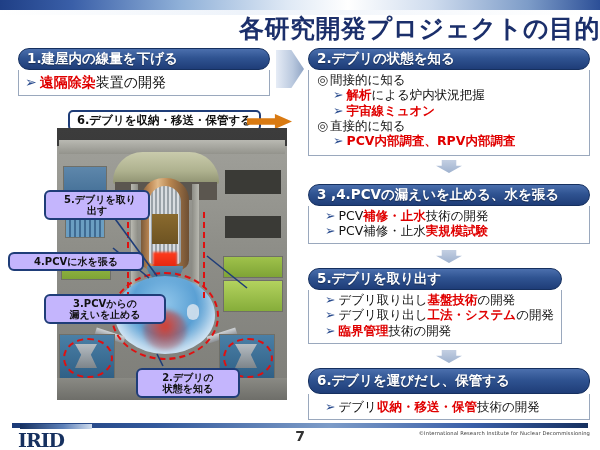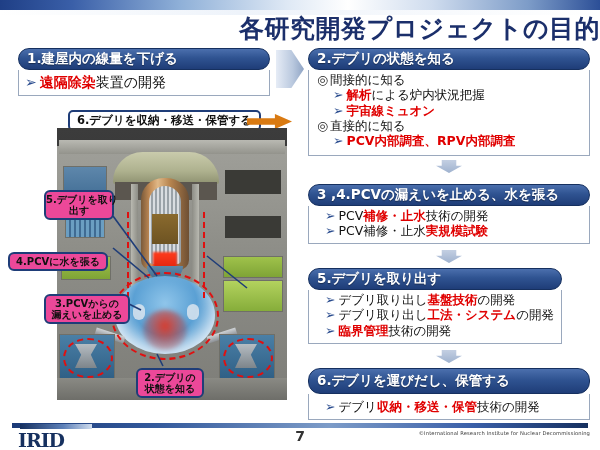--- a/index.html
+++ b/index.html
@@ -64,23 +64,23 @@
   .box6top{position:absolute;left:68px;top:110px;
     border:2px solid #1f3d78;border-radius:5px;background:#fff;
     font-size:11.5px;font-weight:bold;color:#111;padding:1px 7px;white-space:nowrap;}
 
   
   .diagram{position:absolute;left:57px;top:128px;width:230px;height:272px;
     overflow:hidden;background:#2b2b2b;}
   .dg{position:absolute;}
 
   
-  .callout{position:absolute;background:#ec4899;border:2px solid #1f3d78;
+  .callout{position:absolute;background:#c4b5fd;border:2px solid #1f3d78;
     border-radius:6px;font-size:10px;font-weight:bold;color:#111;
-    text-align:center;line-height:1.12;padding:2px 0;white-space:nowrap;z-index:30;}
+    text-align:center;line-height:1.12;padding:2px 18px;white-space:nowrap;z-index:30;}
 
   
   .footbar{position:absolute;left:12px;top:423px;width:576px;height:5px;
     background:linear-gradient(90deg,#1b3a77 0%,#33599c 25%,#7d9cc8 55%,#3a5fa8 80%,#16305f 100%);}
   .irid{position:absolute;left:18px;top:429px;font-size:19px;font-weight:bold;
     color:#16305f;letter-spacing:-1px;font-family:"DejaVu Serif","Liberation Serif",serif;}
   .iridbar{position:absolute;left:20px;top:424px;width:72px;height:5px;
     background:linear-gradient(90deg,#16305f 0%,#5d80b8 60%,#cfdcee 100%);}
   .pageno{position:absolute;left:0;top:428px;width:600px;text-align:center;
     font-size:14px;font-weight:bold;color:#333;}

